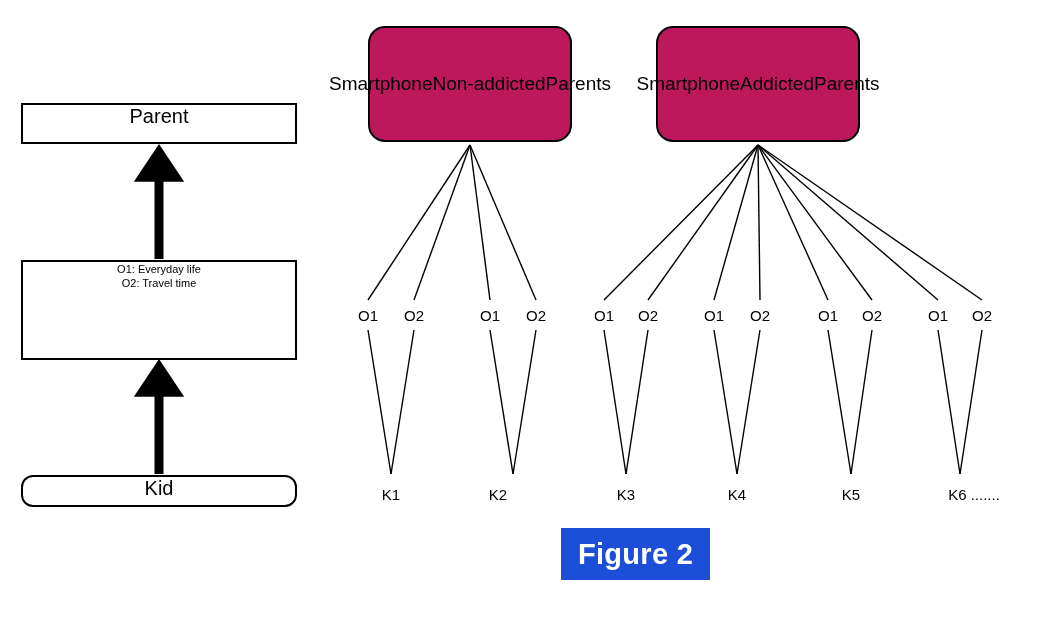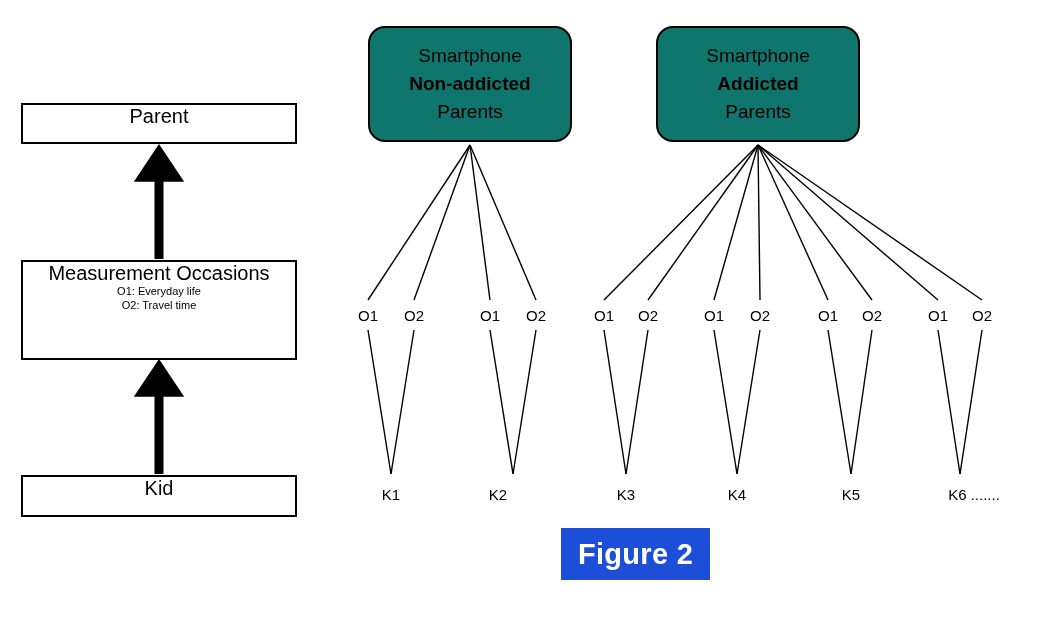--- a/index.html
+++ b/index.html
@@ -44,41 +44,41 @@
     white-space: nowrap;
   }
   .box-sub {
     font-size: 11px;
     line-height: 1.28;
     white-space: nowrap;
   }
 
   #box-parent  { left: 21px;  top: 103px; width: 276px; height: 41px; }
   #box-occ     { left: 21px;  top: 260px; width: 276px; height: 100px; }
-  #box-kid     { left: 21px;  top: 475px; width: 276px; height: 42px; }
+  #box-kid     { left: 21px;  top: 475px; width: 276px; height: 32px; border-radius: 12px; }
 
   
   .round-box {
     position: absolute;
     box-sizing: border-box;
     border: 2px solid #000000;
     border-radius: 17px;
-    background: #0f766e;
+    background: #be185d;
     display: flex;
-    flex-direction: column;
+    flex-direction: row;
     align-items: center;
     justify-content: center;
     text-align: center;
   }
   .round-line {
     font-size: 19px;
     line-height: 1.47;
     white-space: nowrap;
   }
-  .round-line.bold { font-weight: bold; text-align: center; }
+  .round-line.bold { font-weight: normal; text-align: center; }
 
   #group-nonaddicted { left: 368px; top: 26px; width: 204px; height: 116px; }
   #group-addicted    { left: 656px; top: 26px; width: 204px; height: 116px; }
 
   
   .node-label {
     position: absolute;
     font-size: 15px;
     line-height: 1;
     white-space: nowrap;
@@ -162,21 +162,20 @@
       <line x1="938" y1="330" x2="960" y2="474"></line>
       <line x1="982" y1="330" x2="960" y2="474"></line>
     </g>
   </svg>
 
   <div class="rect-box" id="box-parent">
     <div class="box-title">Parent</div>
   </div>
 
   <div class="rect-box" id="box-occ">
-    <div class="box-title">Measurement Occasions</div>
     <div class="box-sub">O1: Everyday life</div>
     <div class="box-sub">O2: Travel time</div>
   </div>
 
   <div class="rect-box" id="box-kid">
     <div class="box-title">Kid</div>
   </div>
 
   <div class="round-box" id="group-nonaddicted">
     <div class="round-line">Smartphone</div>

